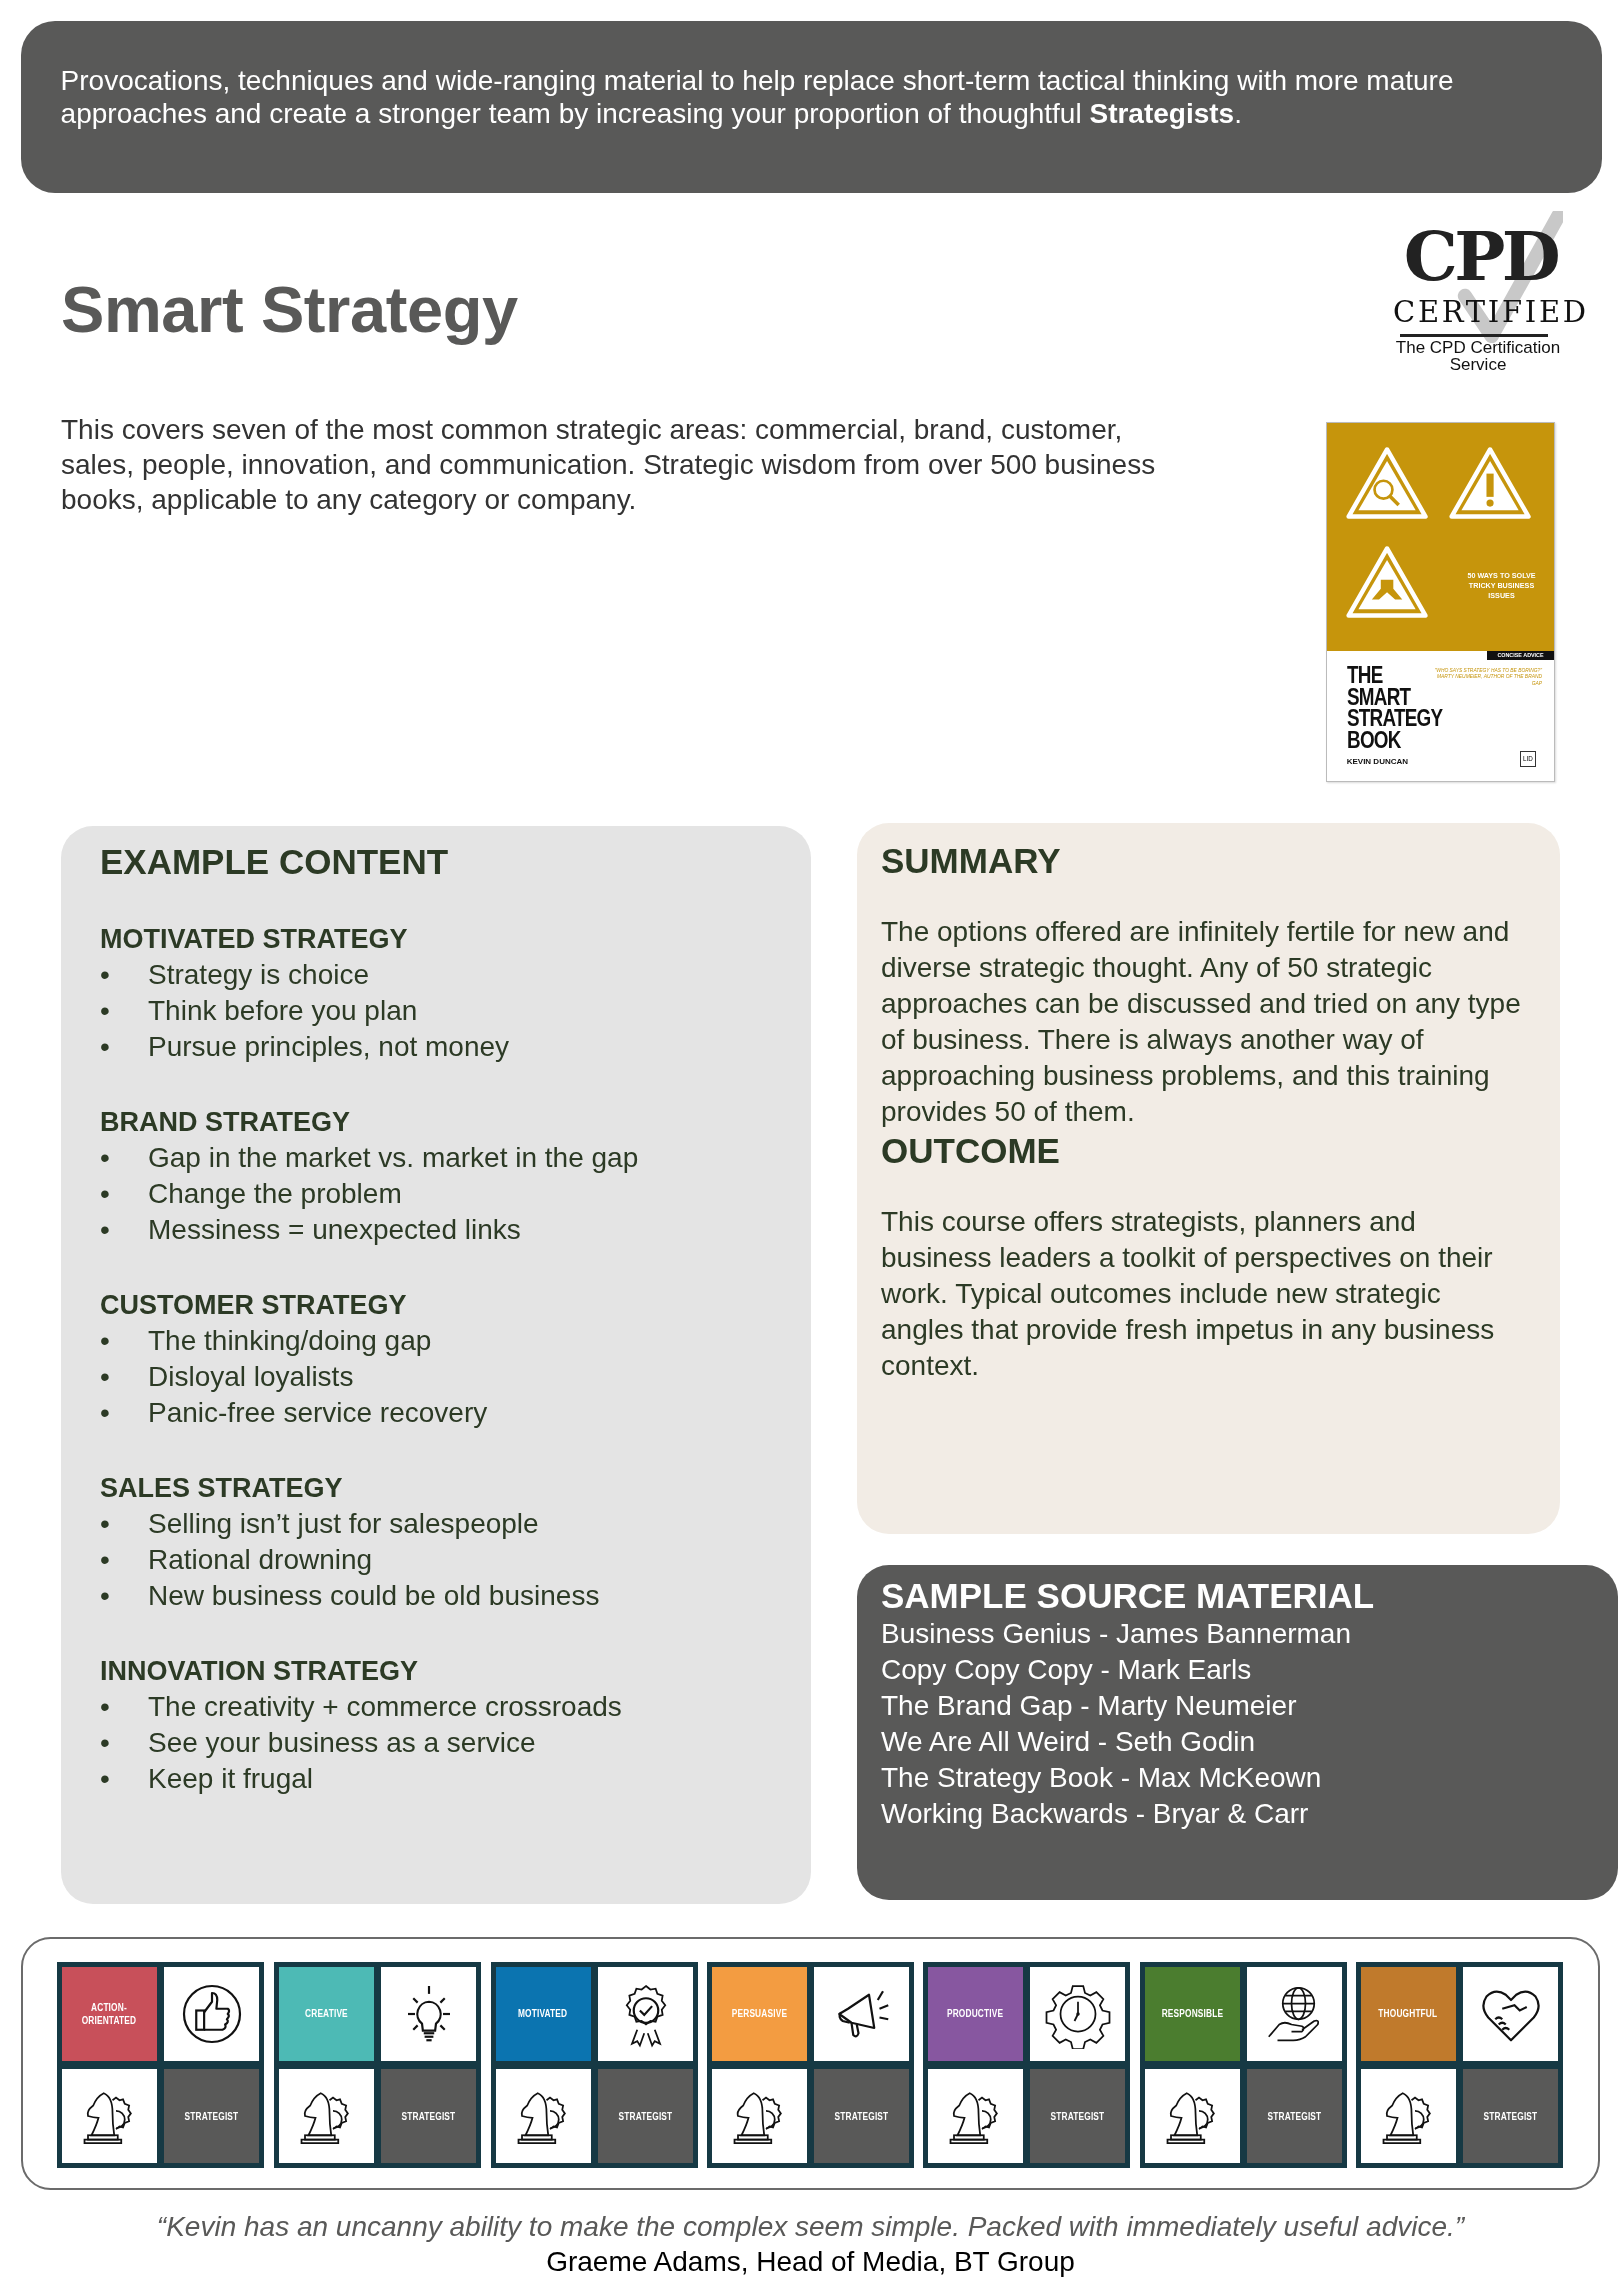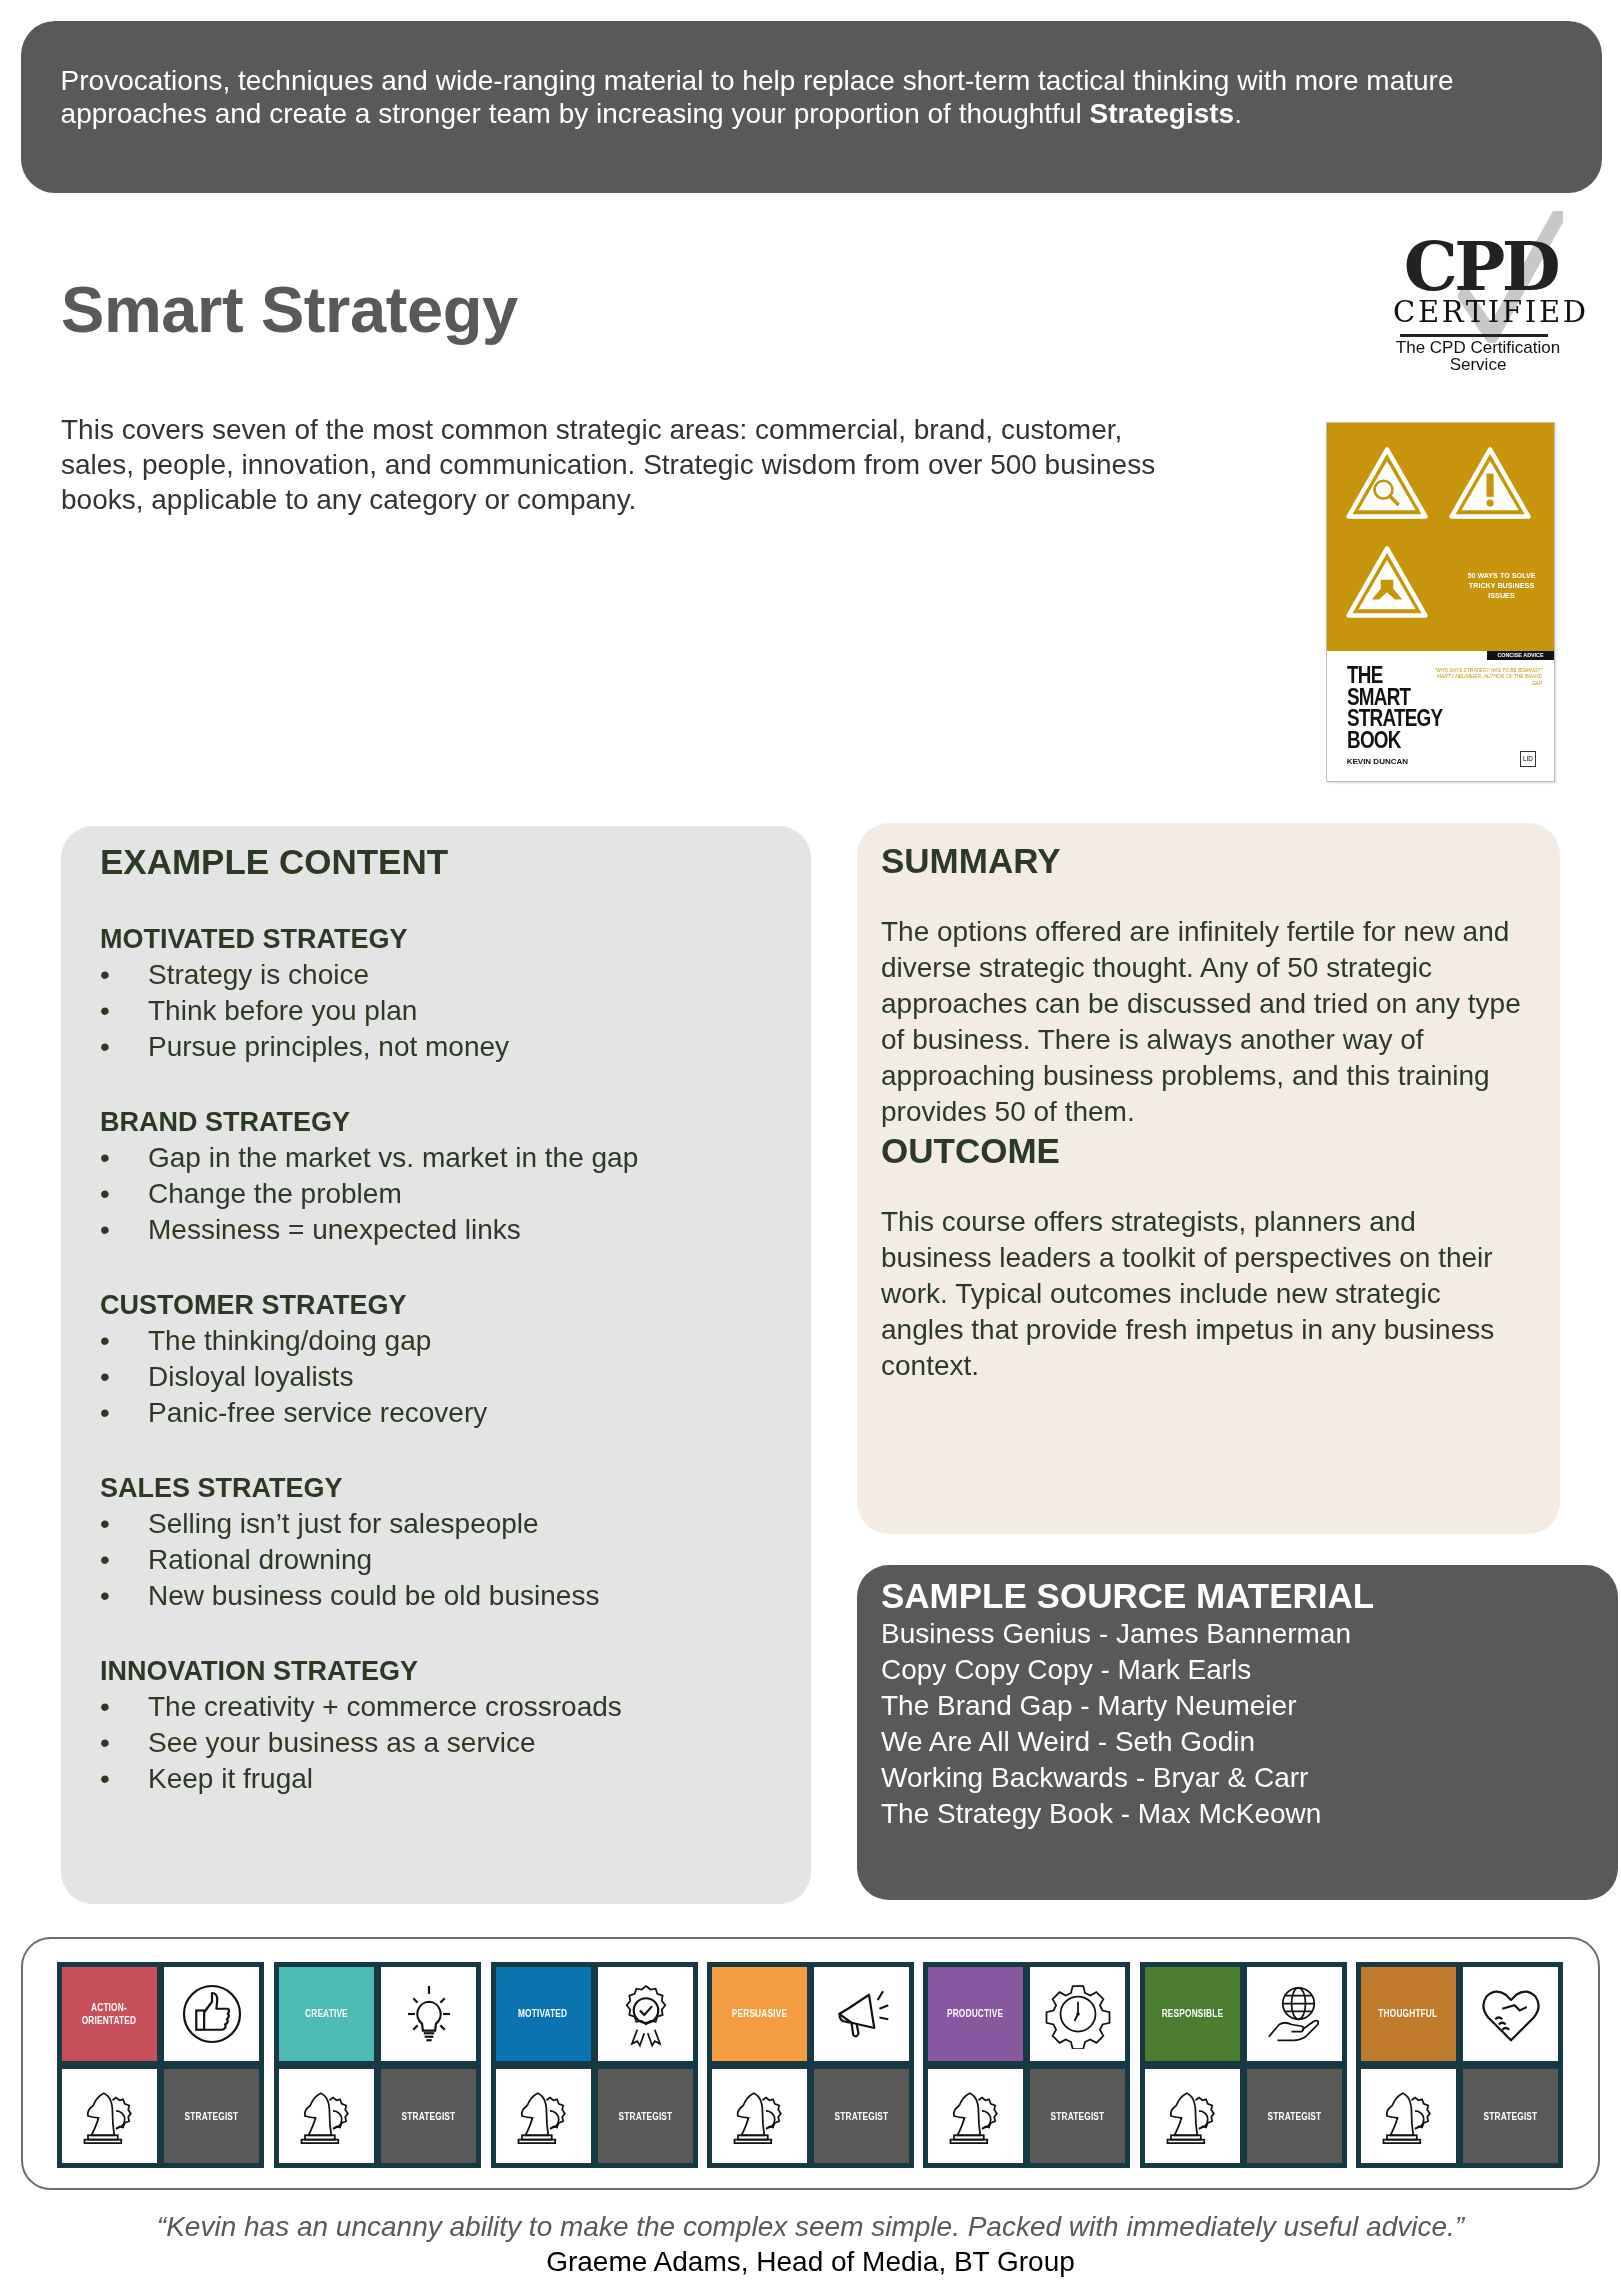--- a/index.html
+++ b/index.html
@@ -12,21 +12,21 @@
   .banner-text { position:absolute; left:40px; top:43px; width:1522px; color:#ffffff; font-size:28px; line-height:33px; }
   .banner-text b { font-weight:bold; }
 
   
   .page-title { left:61px; top:269px; font-size:65px; font-weight:bold; color:#595958; line-height:81px; letter-spacing:-0.4px; }
   .intro { left:61px; top:412px; width:1102px; font-size:28px; line-height:35px; color:#333333; }
 
   
   .cpd { left:1384px; top:215px; width:206px; height:161px; }
   .cpd-check { position:absolute; left:72px; top:-4.5px; width:107px; height:134px; }
-  .cpd-big { position:absolute; left:19.7px; top:17px; font-family:"DejaVu Serif", serif; font-weight:bold; font-size:68px; color:#222; letter-spacing:-3.6px; line-height:68px; }
+  .cpd-big { position:absolute; left:19.7px; top:7px; font-family:"DejaVu Serif", serif; font-weight:bold; font-size:68px; color:#222; letter-spacing:-3.6px; line-height:68px; }
   .cpd-cert { position:absolute; left:9px; top:82px; font-family:"DejaVu Serif", serif; font-size:29px; color:#111; letter-spacing:2.7px; line-height:30px; }
   .cpd-rule { position:absolute; left:16px; top:119px; width:148px; height:2.7px; background:#222; }
   .cpd-svc { position:absolute; left:0; top:124px; width:188px; text-align:center; font-size:17px; line-height:17px; color:#111; }
 
   
   .book { left:1326px; top:422px; width:227px; height:358px; background:#ffffff; border:0.9px solid #bbb; box-shadow:0.9px 0.9px 1.8px rgba(0,0,0,0.15); overflow:hidden; }
   .book-top { position:absolute; left:0; top:0; width:227px; height:228px; background:#c6950c; }
   .book-bar { position:absolute; right:0; top:228px; width:67px; height:9px; background:#111; color:#fff; font-size:5.4px; font-weight:bold; text-align:center; line-height:9px; }
   .book-tag { position:absolute; left:134px; top:148px; width:81px; color:#fff; font-size:7.2px; font-weight:bold; text-align:center; line-height:9.9px; }
   .book-title { position:absolute; left:19.7px; top:242px; font-size:23px; font-weight:bold; color:#111; line-height:21.5px; letter-spacing:-0.9px; font-family:"Liberation Sans", sans-serif; transform:scaleX(0.82); transform-origin:left top; }
@@ -173,22 +173,22 @@
 </div>
 
 <div class="abs card card-src">
   <div class="src-inner">
     <div class="h-main">SAMPLE SOURCE MATERIAL</div>
     <div style="">
       <div class="body-txt">Business Genius - James Bannerman</div>
       <div class="body-txt">Copy Copy Copy - Mark Earls</div>
       <div class="body-txt">The Brand Gap - Marty Neumeier</div>
       <div class="body-txt">We Are All Weird - Seth Godin</div>
+      <div class="body-txt">The Strategy Book - Max McKeown</div>
       <div class="body-txt">Working Backwards - Bryar &amp; Carr</div>
-      <div class="body-txt">The Strategy Book - Max McKeown</div>
     </div>
   </div>
 </div>
 
 <div class="abs strip"></div>
 
 <div class="group" style="left:57px">
   <div class="cell c-tl" style="background:#c8505a">
       <div class="tile-label">
         <div>ACTION-</div>

